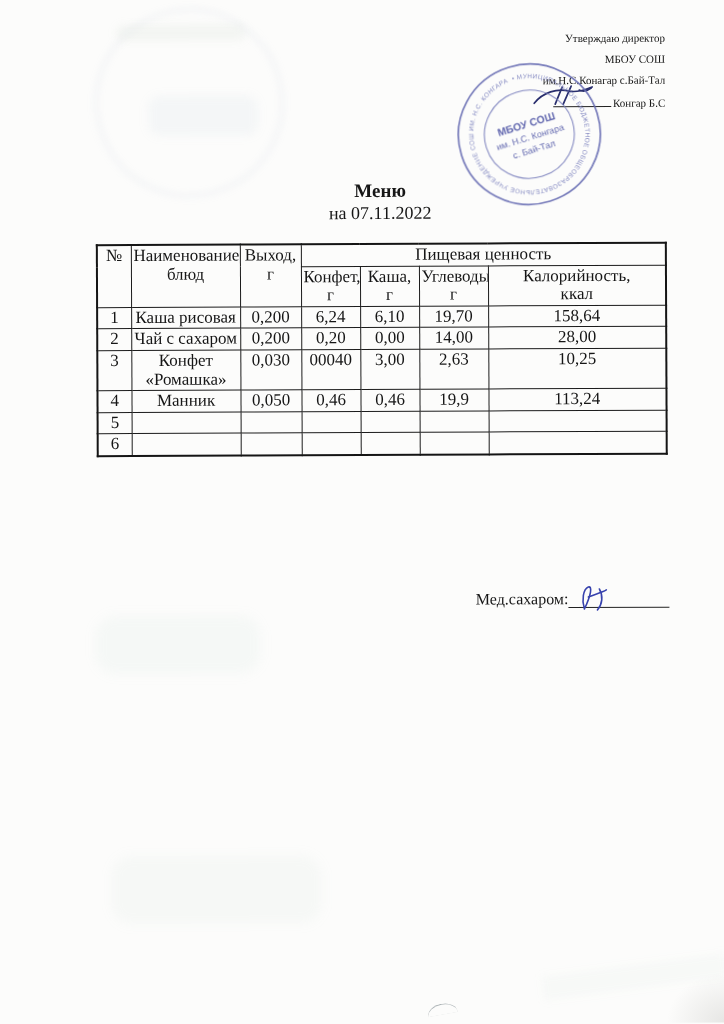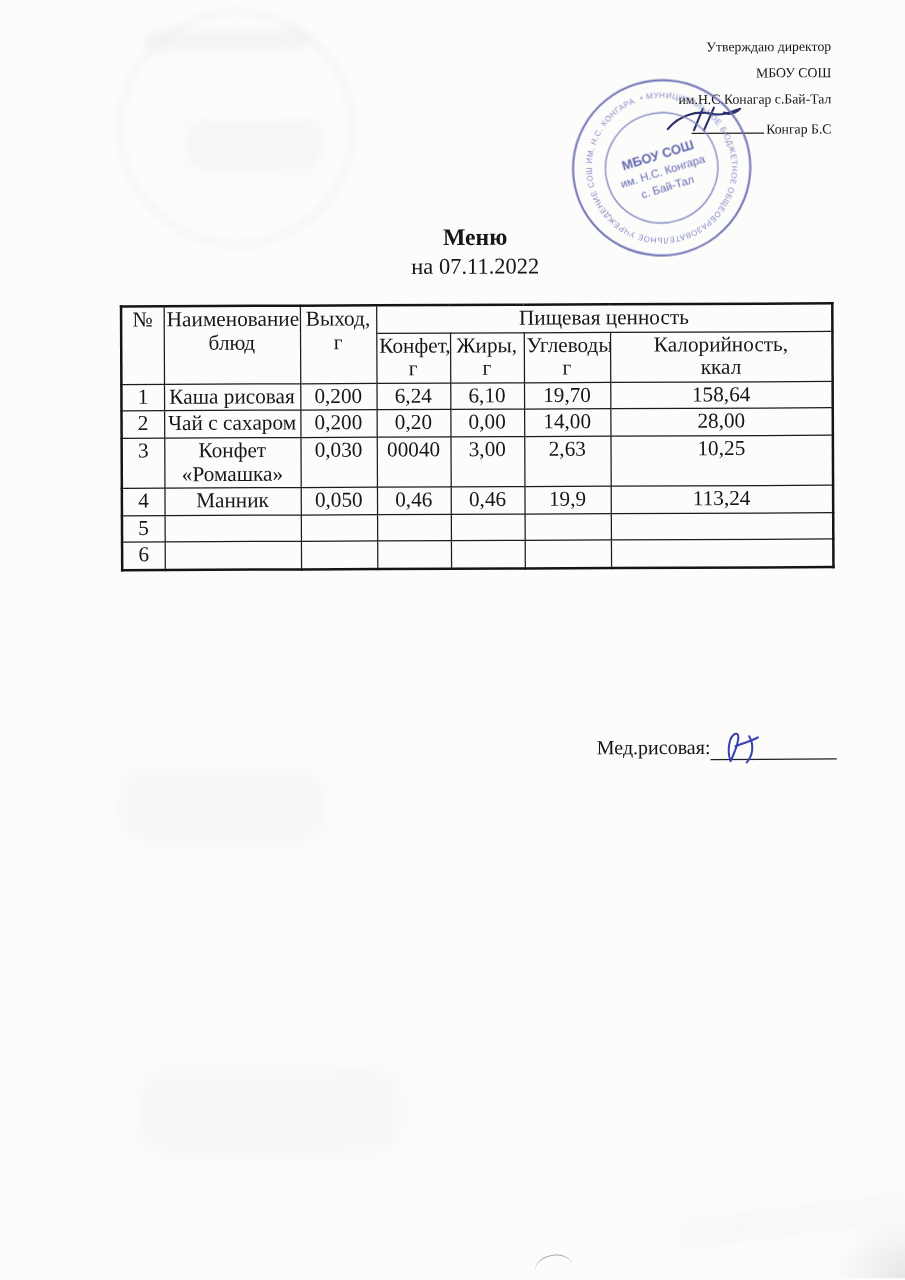--- a/index.html
+++ b/index.html
@@ -140,21 +140,21 @@
         <td rowspan="2">№</td>
         <td rowspan="2">Наименование
 блюд</td>
         <td rowspan="2">Выход,
 г</td>
         <td colspan="4">Пищевая ценность</td>
       </tr>
       <tr class="hrow2">
         <td>Конфет,
 г</td>
-        <td>Жиры,
+        <td>Каша,
 г</td>
         <td>Углеводы,
 г</td>
         <td>Калорийность,
 ккал</td>
       </tr>
       <tr class="r1">
         <td>1</td>
         <td>Каша рисовая</td>
         <td>0,200</td>
@@ -207,21 +207,21 @@
         <td></td>
         <td></td>
         <td></td>
         <td></td>
       </tr>
     </tbody>
   </table>
 
   <div class="sign-block">
     <div class="sig-row s1">
-      <span class="lbl">Мед.рисовая:</span>
+      <span class="lbl">Мед.сахаром:</span>
         <span class="line"></span>
       <svg class="pen-sig p1" width="50" height="30" viewBox="0 0 50 30">
         <g fill="none" stroke="#3742ad" stroke-width="1.6" stroke-linecap="round">
           <path d="M12 27 C 9 18, 11 7, 16 5 C 20 4, 19 12, 12 27"></path>
           <path d="M16 15 c 7 -3, 13 -4, 18 -7"></path>
           <path d="M27 7 c 4 7, 3 15, -2 21"></path>
         </g>
       </svg>
     </div>
   </div>

